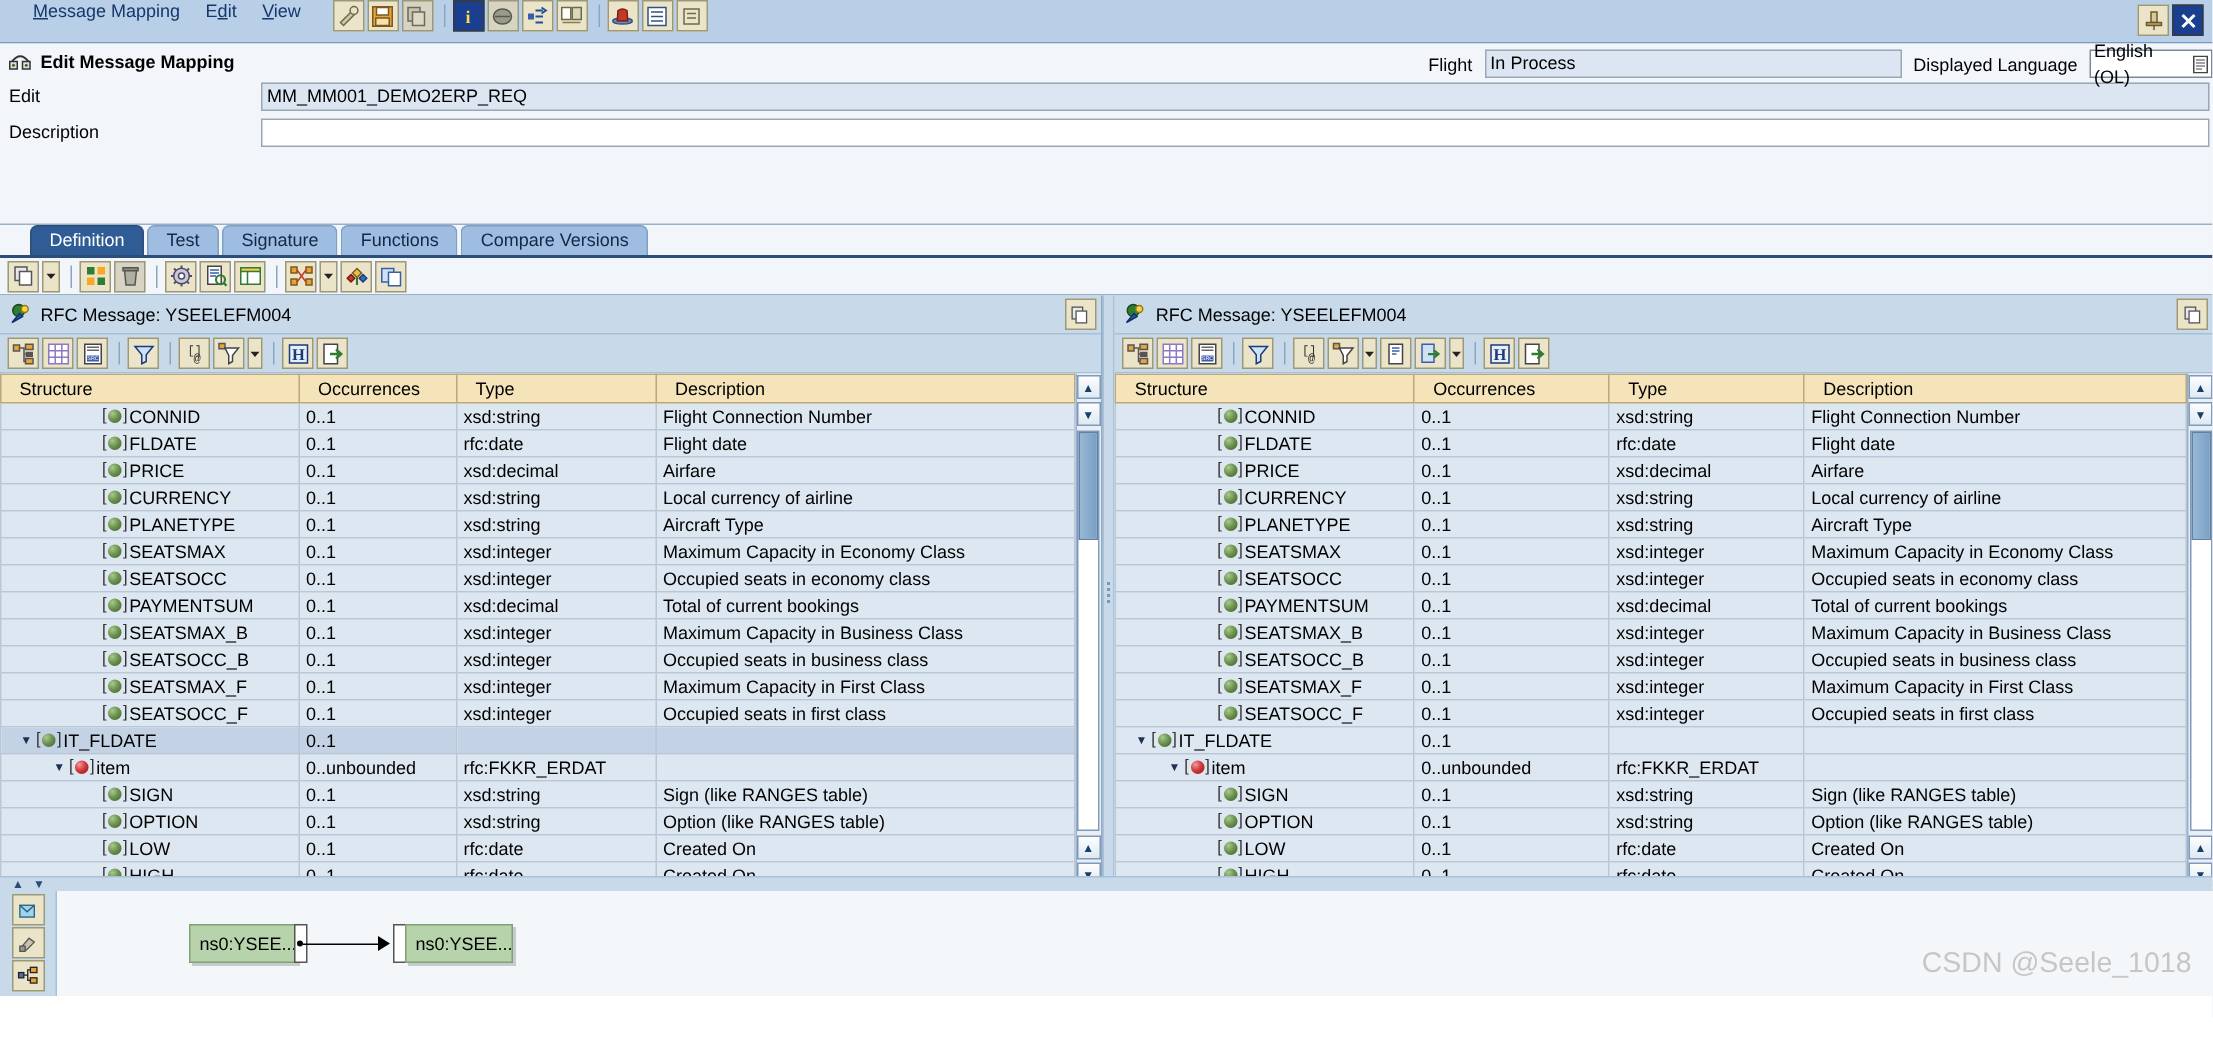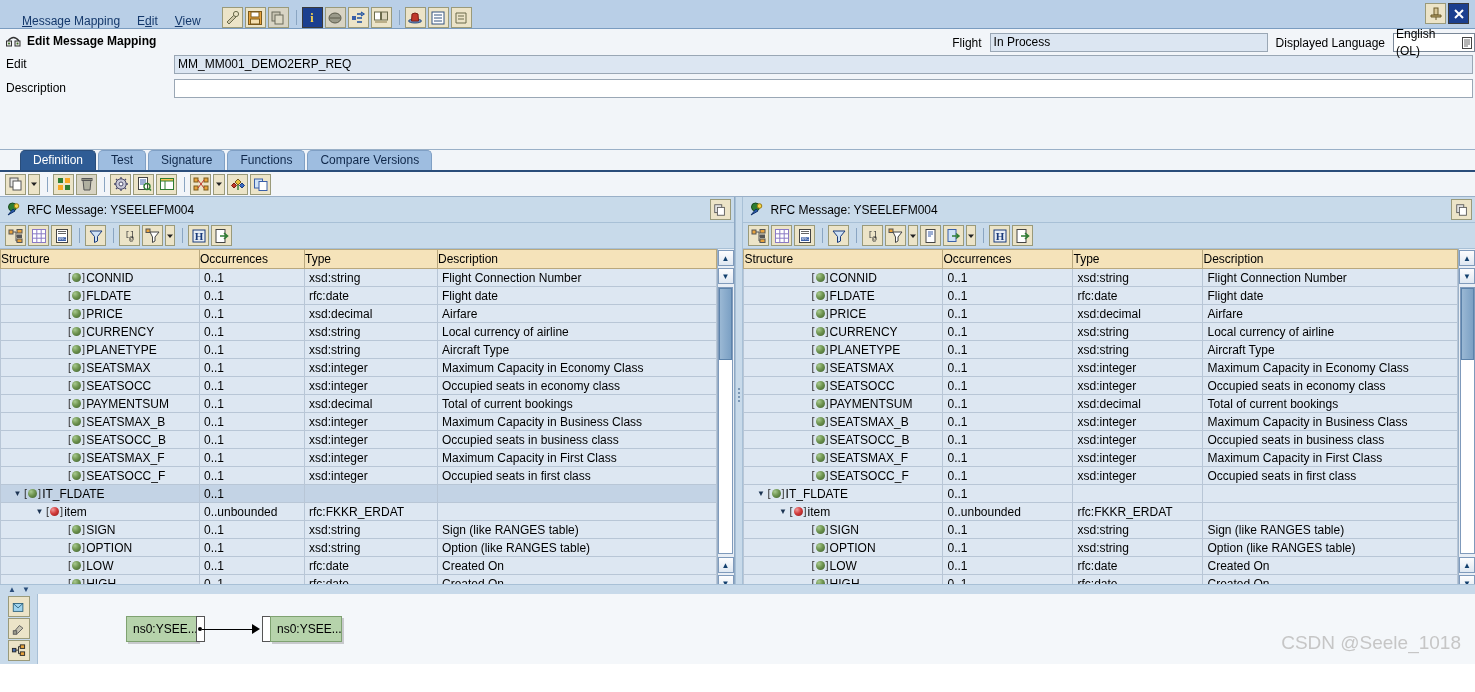--- a/index.html
+++ b/index.html
@@ -13,21 +13,21 @@
     background: #ffffff;
   }
   #app { position: relative; width: 1475px; height: 692px; background:#fff; }
 
   
   .menubar {
     position: relative;
     height: 29px;
     background: #b9cfe7;
     border-bottom: 1px solid #7a9cc0;
-    display: flex; align-items: flex-end;
+    display: flex; align-items: flex-start;
     padding-left: 22px;
   }
   .menu-item {
     color: #14386b; font-size: 12px; margin-right: 17px;
     cursor: pointer; white-space: nowrap;
   }
   .menu-item u { text-decoration: underline; }
   .tb-sep { width: 1px; height: 15px; background: #8aa5c2; margin: 0 5px; }
   .tbtn {
     width: 21px; height: 21px;
@@ -125,21 +125,21 @@
     height: 26px; background:#c8daea;
     display:flex; align-items:center; padding-left: 5px;
     border-bottom: 1px solid #a8c0d6;
   }
   .grid-wrap { flex: 1; display:flex; background:#e4ecf5; overflow:hidden; }
   .grid { flex: 1; overflow: hidden; }
   table.tree { border-collapse: collapse; width: 100%; table-layout: fixed; }
   table.tree th {
     background:#f5e3ba; border:1px solid #b9a87e;
     font-weight: normal; font-size: 12px;
-    text-align: left; padding: 1px 0; height: 19px;
+    text-align: left; padding: 1px 12px; height: 19px;
     color:#000;
   }
   table.tree td {
     border: 1px solid #b8c6d6;
     background: #dde7f2;
     height: 18px; font-size: 12px;
     padding: 0 4px; white-space: nowrap; overflow:hidden;
     color:#000;
   }
   table.tree tr.sel td { background: #c3d3e5; }

